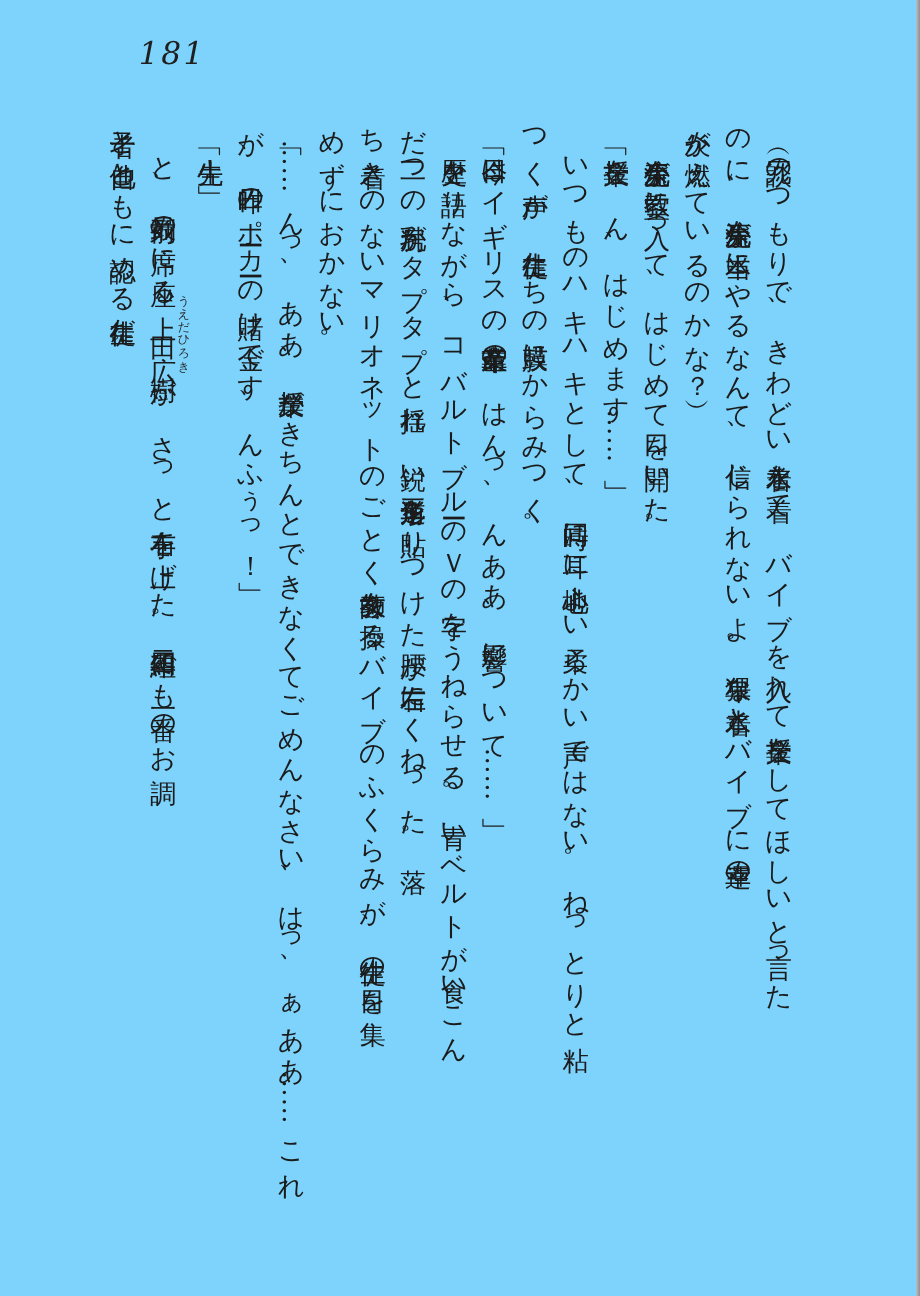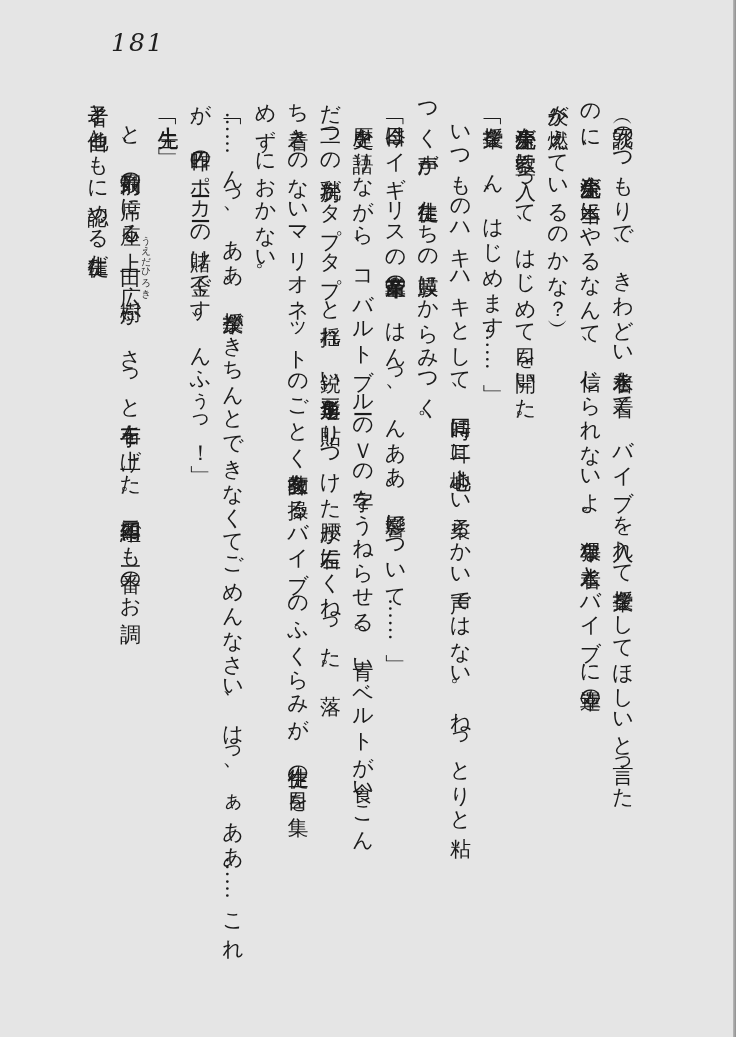--- a/index.html
+++ b/index.html
@@ -10,21 +10,21 @@
     width: 736px;
     height: 1037px;
     position: relative;
     overflow: hidden;
     background: #fdfdfb;
     font-family: "DejaVu Serif", "Liberation Serif", serif;
   }
   .page {
     position: absolute;
     inset: 0;
-    background: #e5e5e5;
+    background: #7dd3fc;
     text-decoration: underline;
   }
   .page-number {
     position: absolute;
     top: 30px;
     left: 111px;
     font-size: 25px;
     font-style: italic;
     color: #1f1f1f;
     letter-spacing: 2px;

